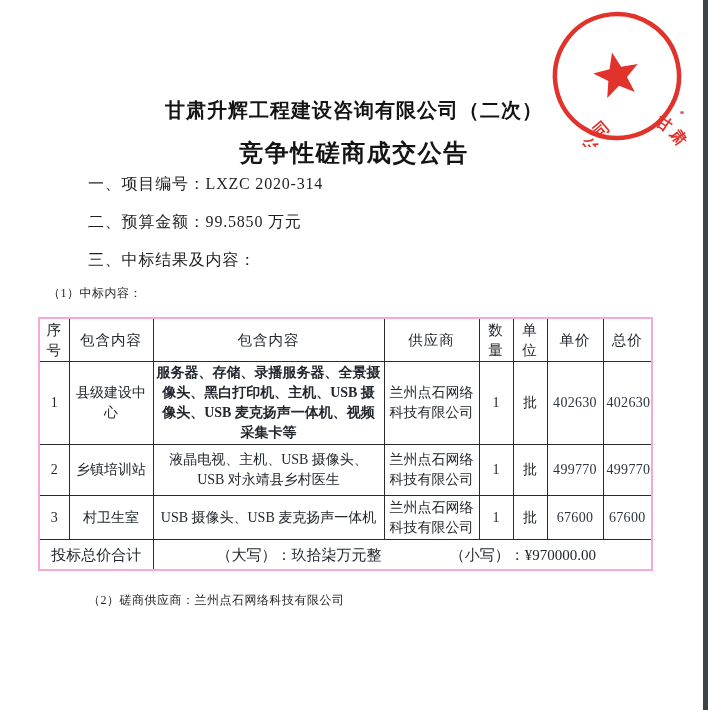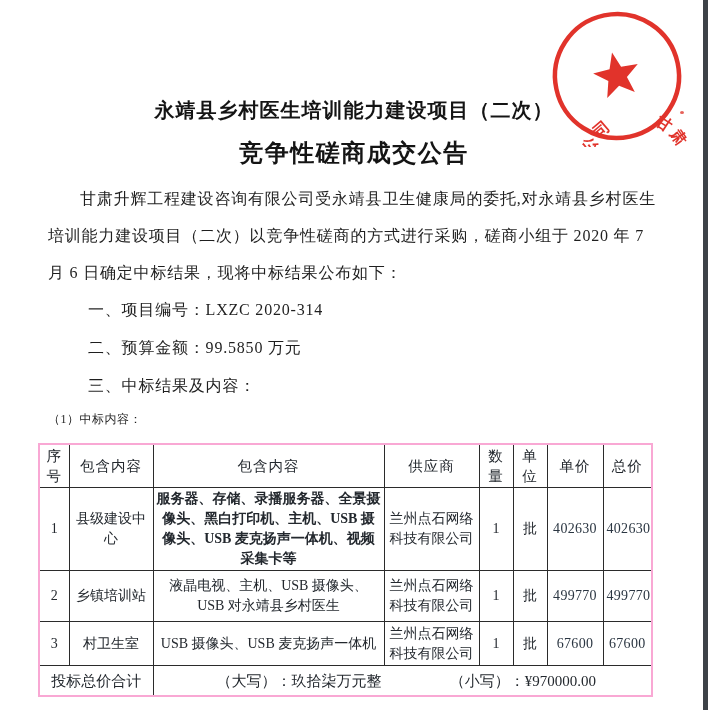--- a/index.html
+++ b/index.html
@@ -42,28 +42,23 @@
   .stamp{position:absolute;left:546px;top:5px;width:142px;height:142px;opacity:0.93;}
   .stamp-speck{position:absolute;left:680px;top:111px;width:4px;height:3px;background:#e0392f;border-radius:50%;opacity:0.8;}
   
   .right-border{position:absolute;top:0;right:1px;width:5px;height:710px;background:#3d4248;}
 </style>
 </head>
 <body>
 
 <div class="doc">
 
-  <h1 class="title title1">永靖县乡村医生培训能力建设项目（二次）</h1>
+  <h1 class="title title1">甘肃升辉工程建设咨询有限公司（二次）</h1>
   <h1 class="title title2">竞争性磋商成交公告</h1>
 
-  <div class="intro">
-    <div class="line indent-first">甘肃升辉工程建设咨询有限公司受永靖县卫生健康局的委托,对永靖县乡村医生</div>
-    <div class="line">培训能力建设项目（二次）以竞争性磋商的方式进行采购，磋商小组于 2020 年 7</div>
-    <div class="line">月 6 日确定中标结果，现将中标结果公布如下：</div>
-  </div>
 
   <div class="items">
     <div class="line pad-items">一、项目编号：LXZC 2020-314</div>
     <div class="line pad-items">二、预算金额：99.5850 万元</div>
     <div class="line pad-items">三、中标结果及内容：</div>
   </div>
 
   <div class="sub-line">（1）中标内容：</div>
 
   <table class="award">

